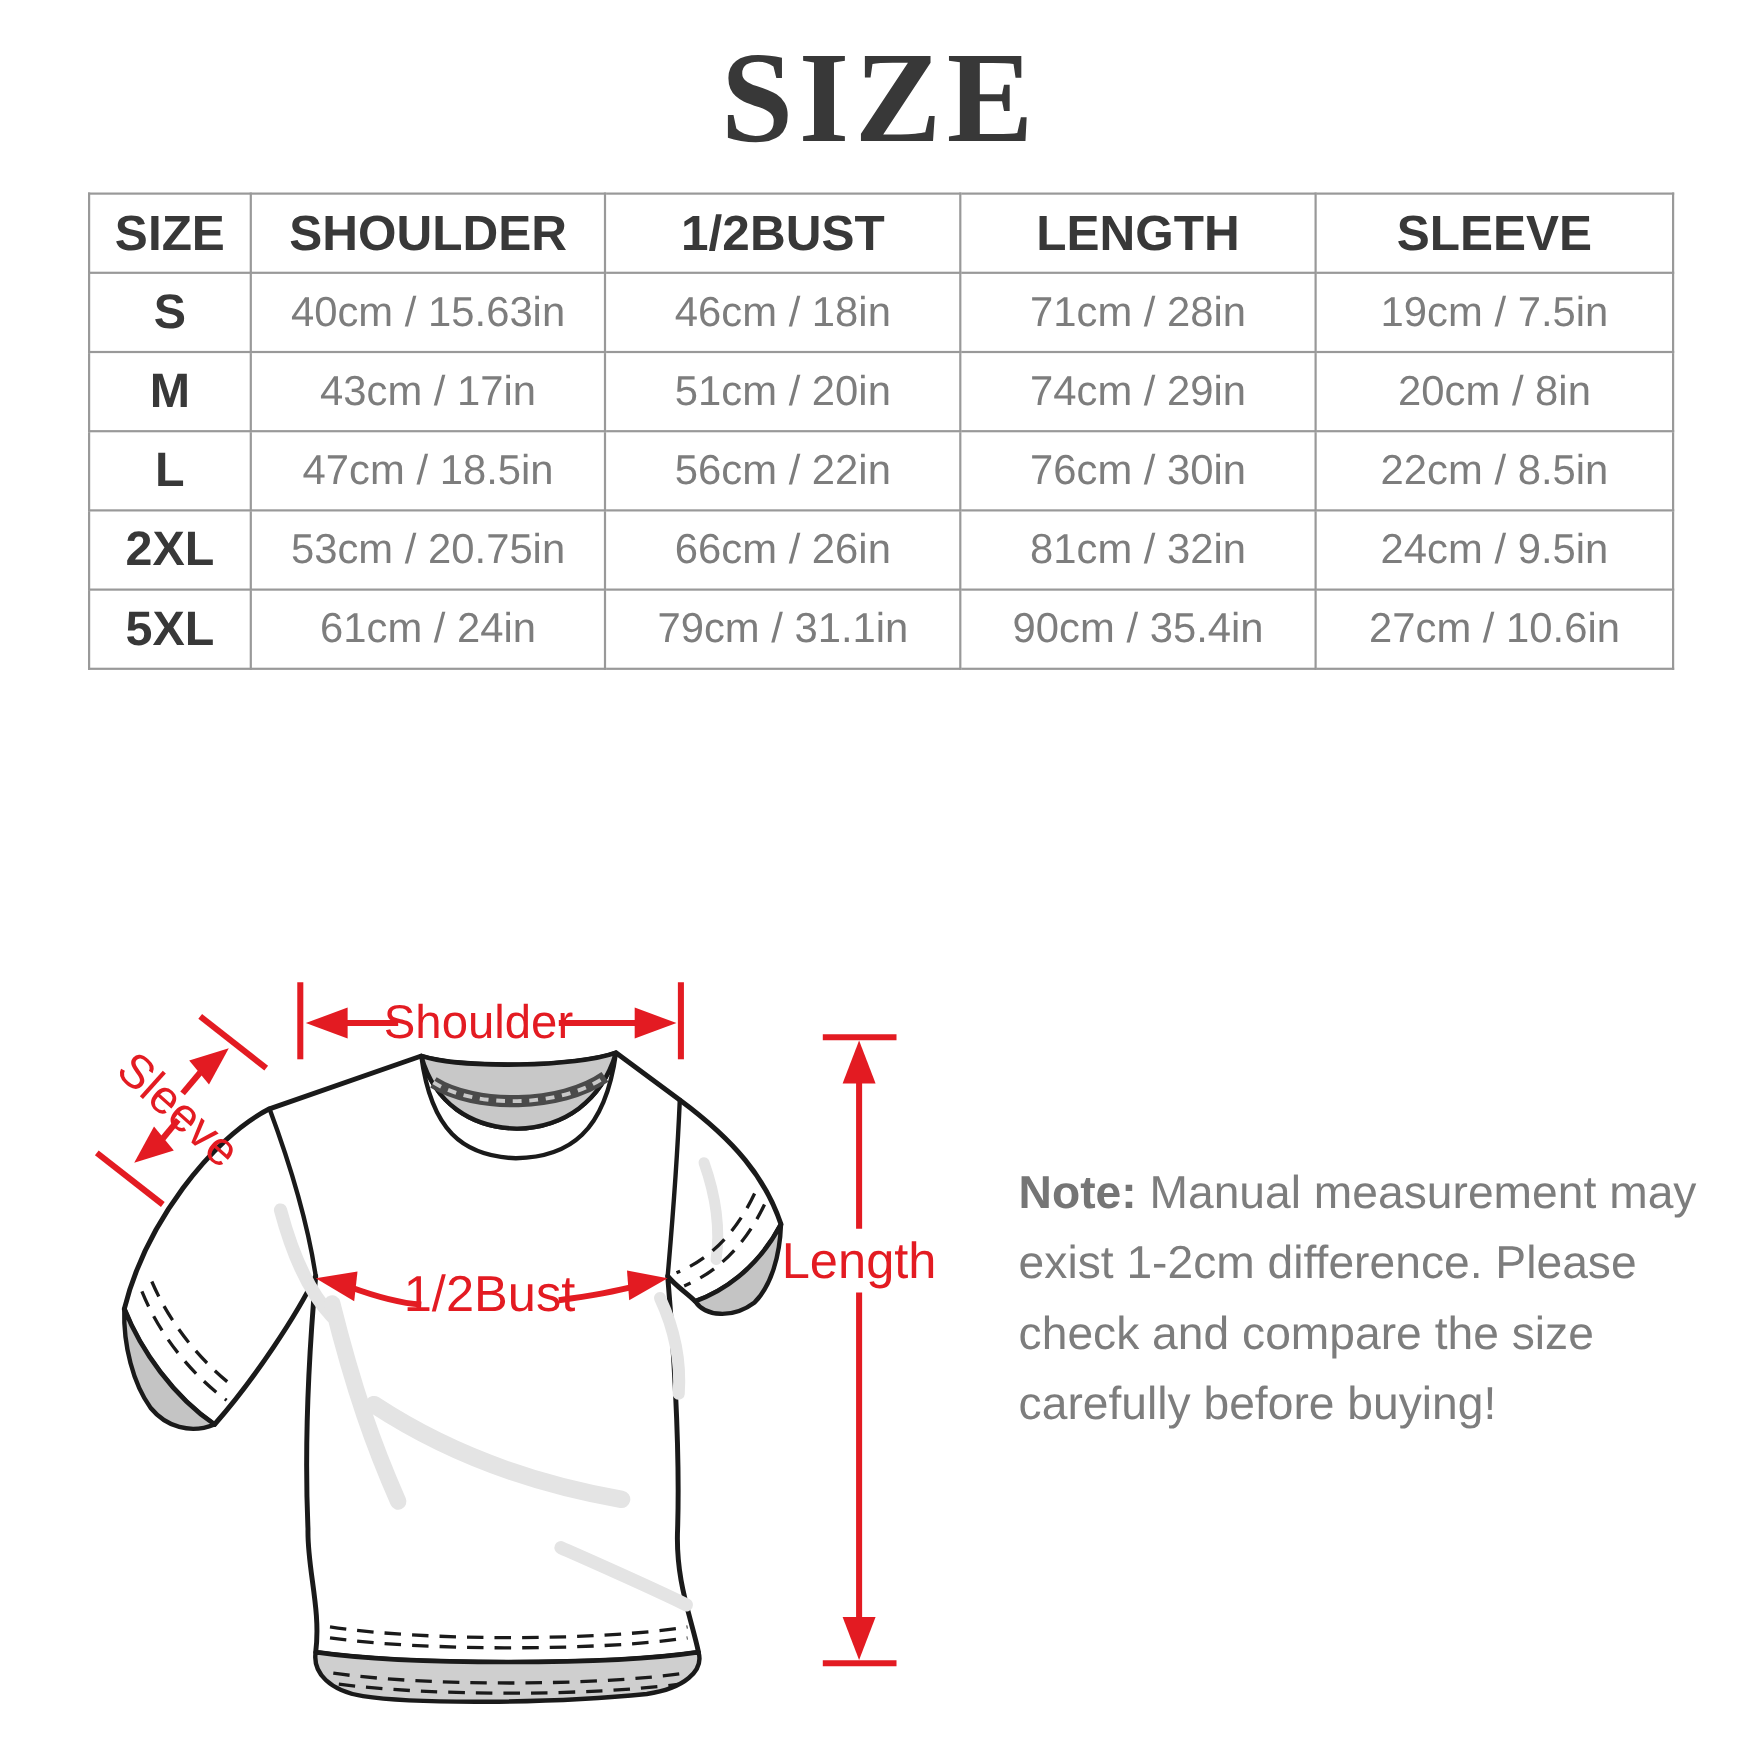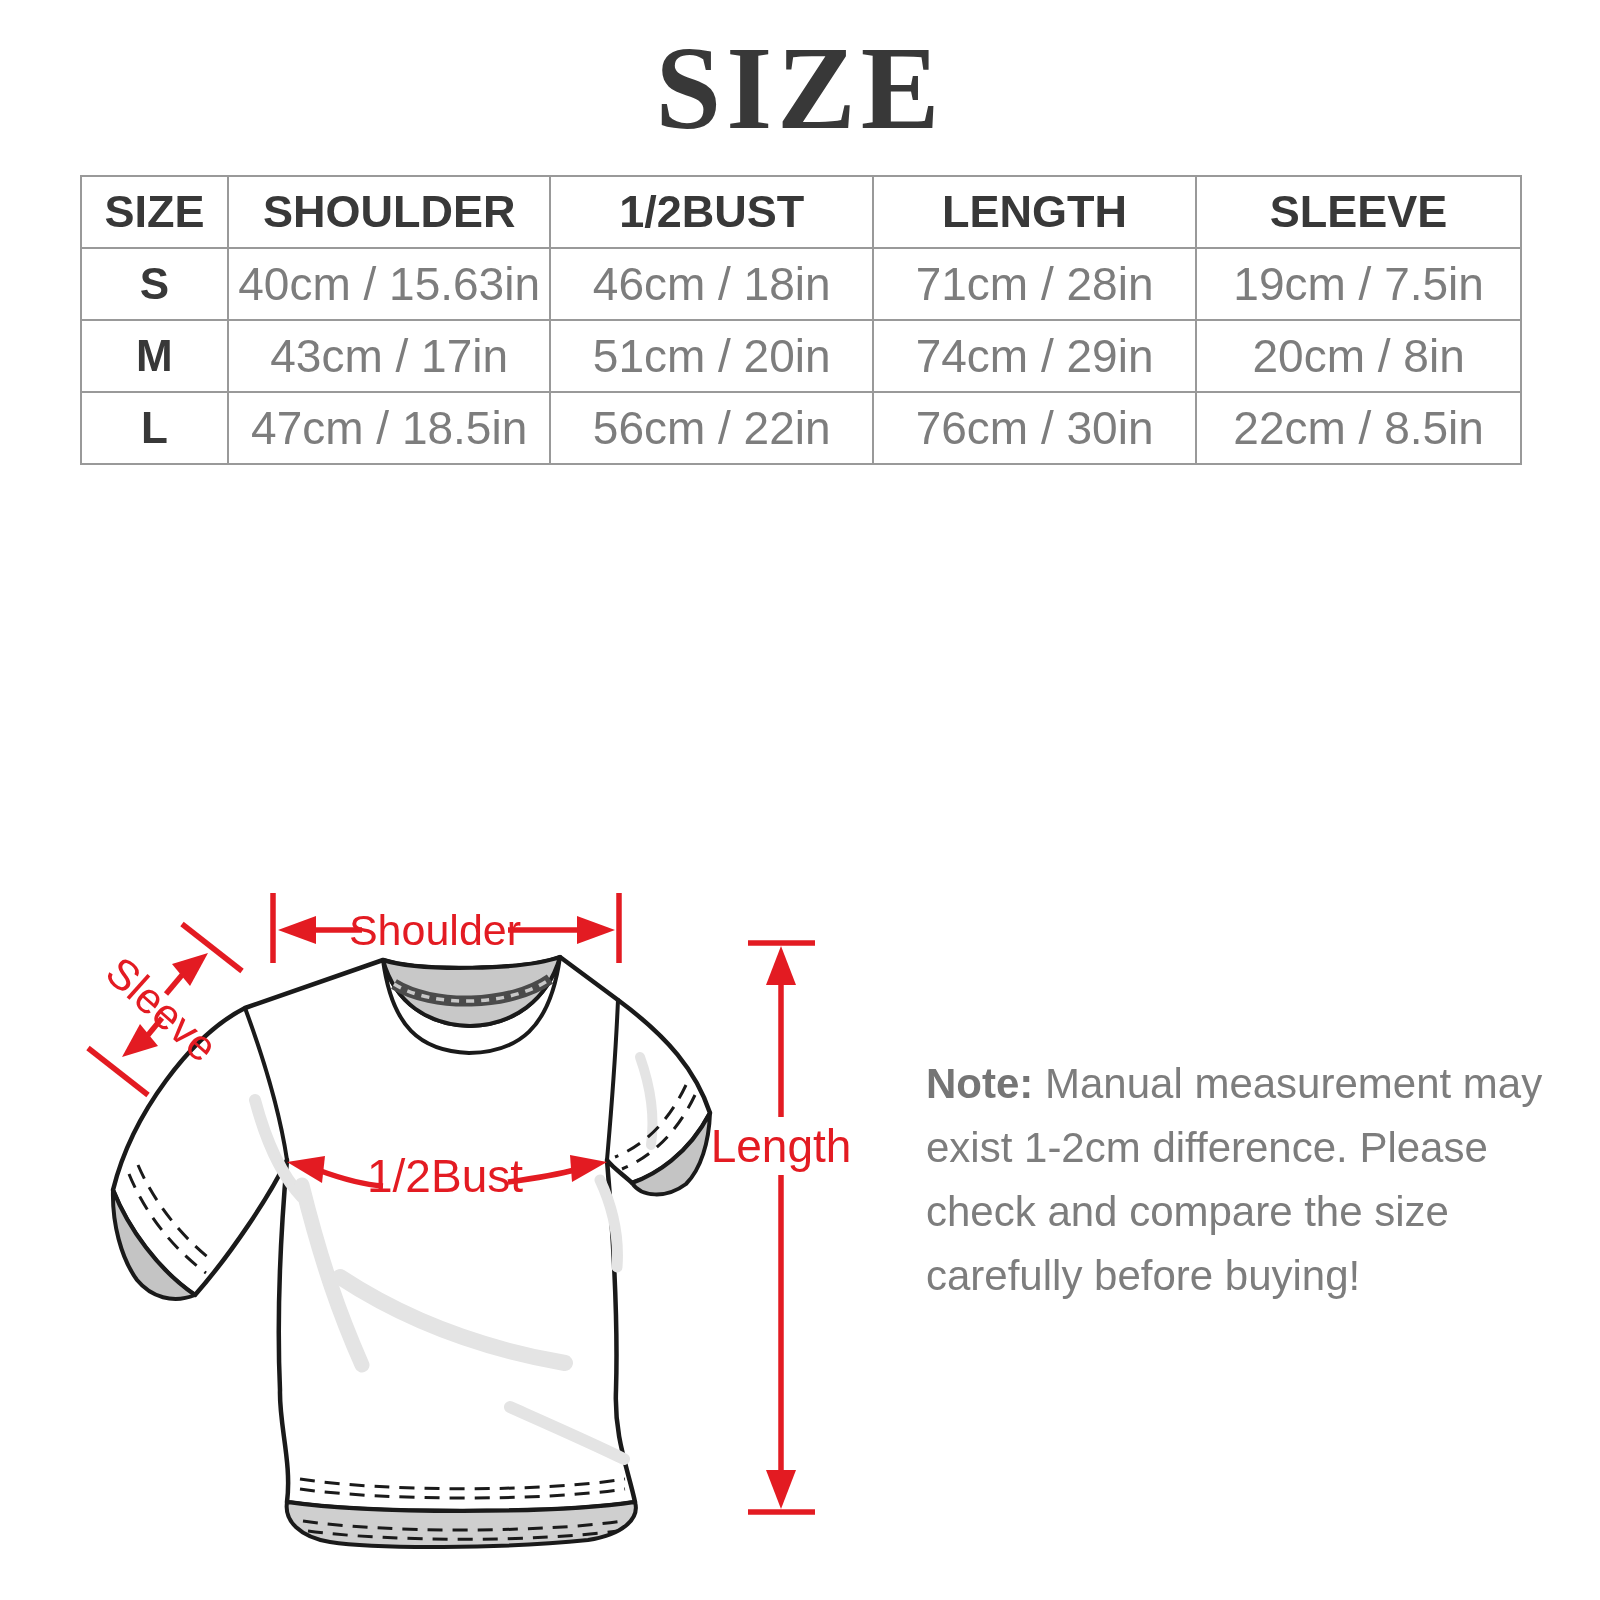--- a/index.html
+++ b/index.html
@@ -15,21 +15,21 @@
   table.size-table{
     position:absolute;left:80px;top:175px;width:1442px;
     border-collapse:collapse;table-layout:fixed;
   }
   table.size-table th,table.size-table td{
     border:2px solid #999999;text-align:center;vertical-align:middle;
     height:70px;padding:0;white-space:nowrap;
   }
   table.size-table th{font-size:45px;font-weight:bold;color:#383838;}
   td.size-cell{font-size:44px;font-weight:bold;color:#383838;}
-  td.value-cell{font-size:46px;font-weight:normal;color:#7d7d7d;}
+  td.value-cell{font-size:38px;font-weight:normal;color:#7d7d7d;}
   .note{
     position:absolute;left:926px;top:1052px;width:645px;
     font-size:42px;line-height:64px;color:#7d7d7d;
   }
   .note .note-label{font-weight:bold;color:#757575;}
   .diagram-svg{position:absolute;left:40px;top:845px;width:820px;height:760px;}
   .shirt-outline{fill:#ffffff;stroke:#1a1a1a;stroke-width:4.5;stroke-linejoin:round;}
   .shirt-line{fill:none;stroke:#1a1a1a;stroke-width:4;stroke-linecap:round;}
   .shirt-gray{fill:#c8c8c8;stroke:#1a1a1a;stroke-width:4;stroke-linejoin:round;}
   .shirt-fold{fill:none;stroke:#e4e4e4;stroke-linecap:round;}
@@ -76,20 +76,34 @@
           <td class="value-cell">51cm / 20in</td>
           <td class="value-cell">74cm / 29in</td>
           <td class="value-cell">20cm / 8in</td>
         </tr>
         <tr>
           <td class="size-cell">L</td>
           <td class="value-cell">47cm / 18.5in</td>
           <td class="value-cell">56cm / 22in</td>
           <td class="value-cell">76cm / 30in</td>
           <td class="value-cell">22cm / 8.5in</td>
+        </tr>
+        <tr>
+          <td class="size-cell">2XL</td>
+          <td class="value-cell">53cm / 20.75in</td>
+          <td class="value-cell">66cm / 26in</td>
+          <td class="value-cell">81cm / 32in</td>
+          <td class="value-cell">24cm / 9.5in</td>
+        </tr>
+        <tr>
+          <td class="size-cell">5XL</td>
+          <td class="value-cell">61cm / 24in</td>
+          <td class="value-cell">79cm / 31.1in</td>
+          <td class="value-cell">90cm / 35.4in</td>
+          <td class="value-cell">27cm / 10.6in</td>
         </tr>
       </tbody>
   </table>
 
   <svg class="diagram-svg" viewBox="0 0 820 760">
 
     <g>
 
       <path class="shirt-outline" d="
         M 343,115

